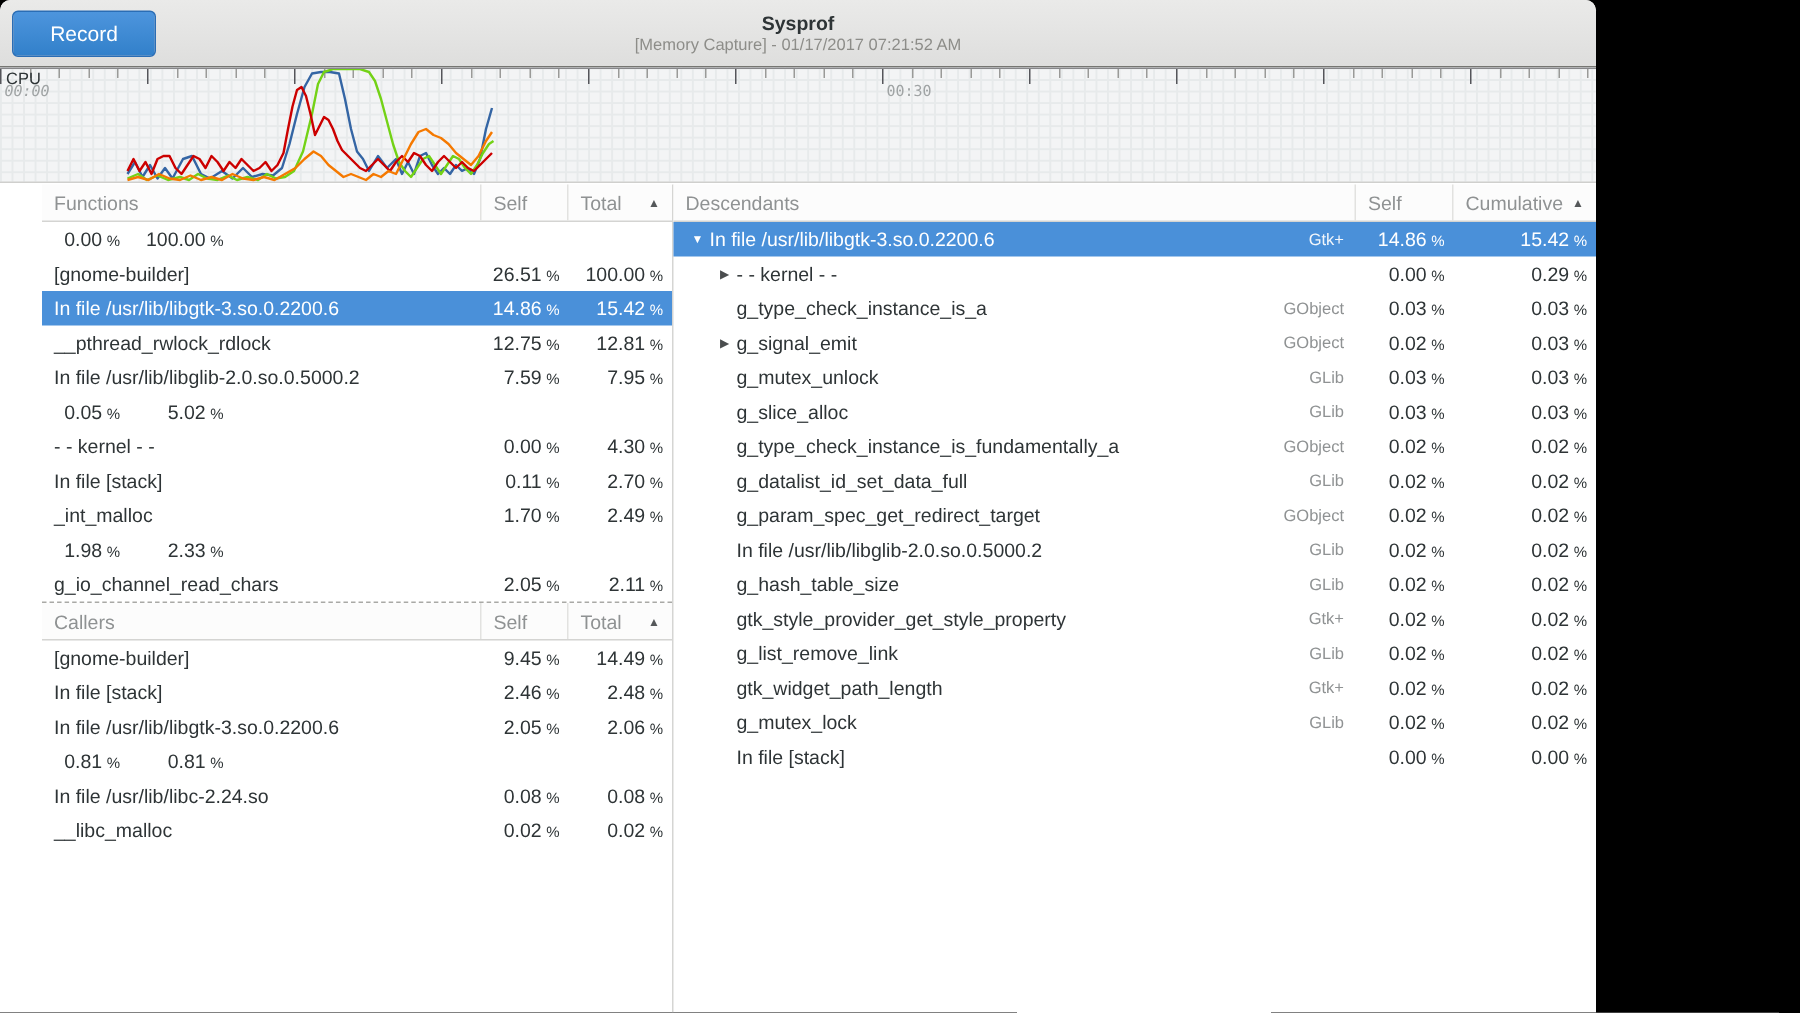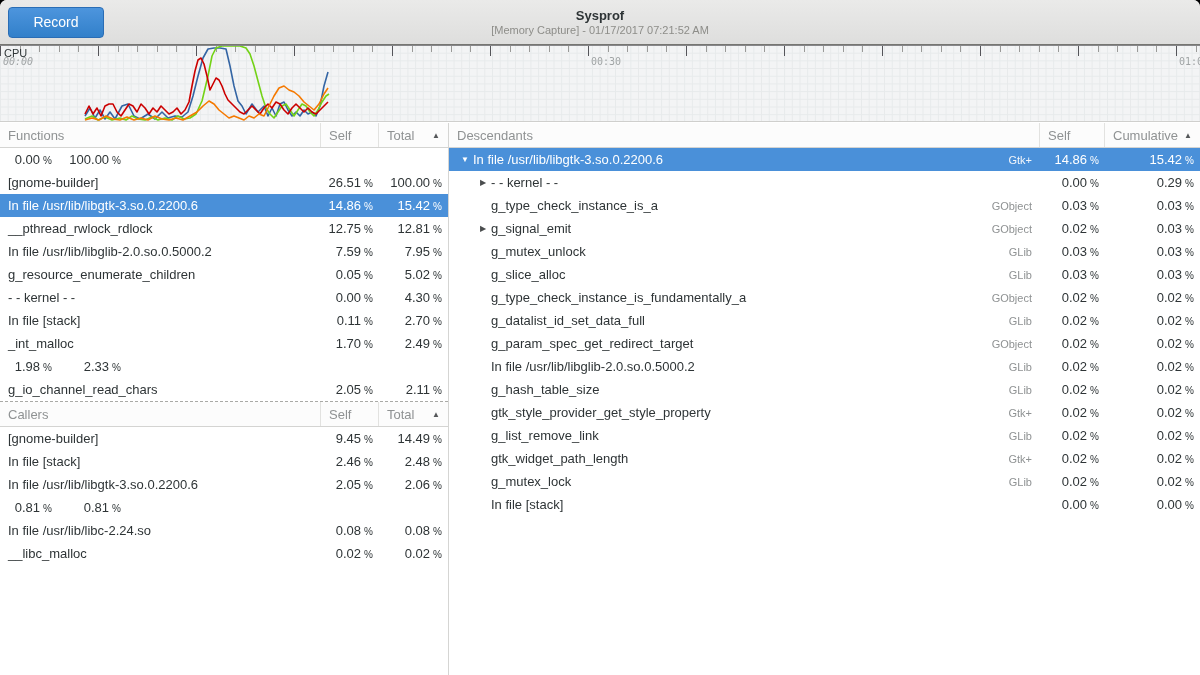--- a/index.html
+++ b/index.html
@@ -1,17 +1,17 @@
 <!DOCTYPE html>
 <html><head>
 <meta charset="utf-8">
 <style>
   html,body{margin:0;padding:0;background:#000;}
   *{box-sizing:border-box;}
-  .window{position:relative;width:1200px;height:675px;background:#fff;overflow:hidden;
+  .window{position:relative;width:1064px;height:675px;background:#fff;overflow:hidden;
           border-radius:7px 7px 0 0;font-family:"Liberation Sans",sans-serif;color:#2e3436;}
 
   
   .headerbar{position:absolute;top:0;left:0;right:0;height:45px;
              background:linear-gradient(#eaeae9,#dededd);border-bottom:1px solid #767672;
              display:flex;align-items:center;}
   .btn-record{width:96px;height:31px;margin-left:8px;border:1px solid #2a6db5;border-radius:4px;
               background:linear-gradient(#4d95dd,#3280ca);color:#fff;font-size:14px;
               display:flex;align-items:center;justify-content:center;cursor:pointer;}
   .btn-process{width:197px;height:31px;margin-left:11px;border:1px solid #b4b4b0;border-radius:4px;
@@ -42,21 +42,21 @@
   .ruler{position:absolute;top:0;left:0;right:0;height:12px;border-top:1px solid #87878a;}
   .tick{position:absolute;top:0;width:1px;height:6px;background:#9a9a98;}
   .tick.major{height:10px;background:#55555a;}
   .cpu-label{position:absolute;top:2px;left:4px;font-size:11px;color:#2e3436;z-index:3;}
   .time-label{position:absolute;top:11px;font-size:10px;color:#a0a4a5;
               font-family:"DejaVu Sans Mono",monospace;white-space:nowrap;}
   .lines{position:absolute;left:0;top:1px;width:1200px;height:76px;}
 
   
   .main{position:absolute;top:123px;left:0;right:0;bottom:0;display:flex;background:#fff;}
-  .left-pane{width:449px;border-right:1px solid #d5d5d3;}
+  .left-pane{width:449px;border-right:1px solid #d5d5d3;padding-left:28px;}
   .right-pane{flex:1;}
 
   .thead{display:flex;height:25px;border-bottom:1px solid #d4d4d2;background:#fcfcfc;
          font-size:13px;color:#8f9293;align-items:stretch;}
   .th{display:flex;align-items:center;padding:0 8px;border-right:1px solid #e2e2e0;}
   .th.grow{flex:1;}
   .th:last-child{border-right:none;}
   .sort{margin-left:auto;font-size:8px;color:#55585a;padding-left:4px;}
 
   .row{display:flex;height:23px;align-items:center;font-size:13px;cursor:default;}
@@ -228,21 +228,20 @@
     <div class="cell-num w-self">
       <span>7.59</span>
               <span class="pct">%</span>
     </div>
     <div class="cell-num w-total">
       <span>7.95</span>
               <span class="pct">%</span>
     </div>
   </div>
           <div class="row">
-    <div class="cell-name">g_resource_enumerate_children</div>
     <div class="cell-num w-self">
       <span>0.05</span>
               <span class="pct">%</span>
     </div>
     <div class="cell-num w-total">
       <span>5.02</span>
               <span class="pct">%</span>
     </div>
   </div>
           <div class="row">

